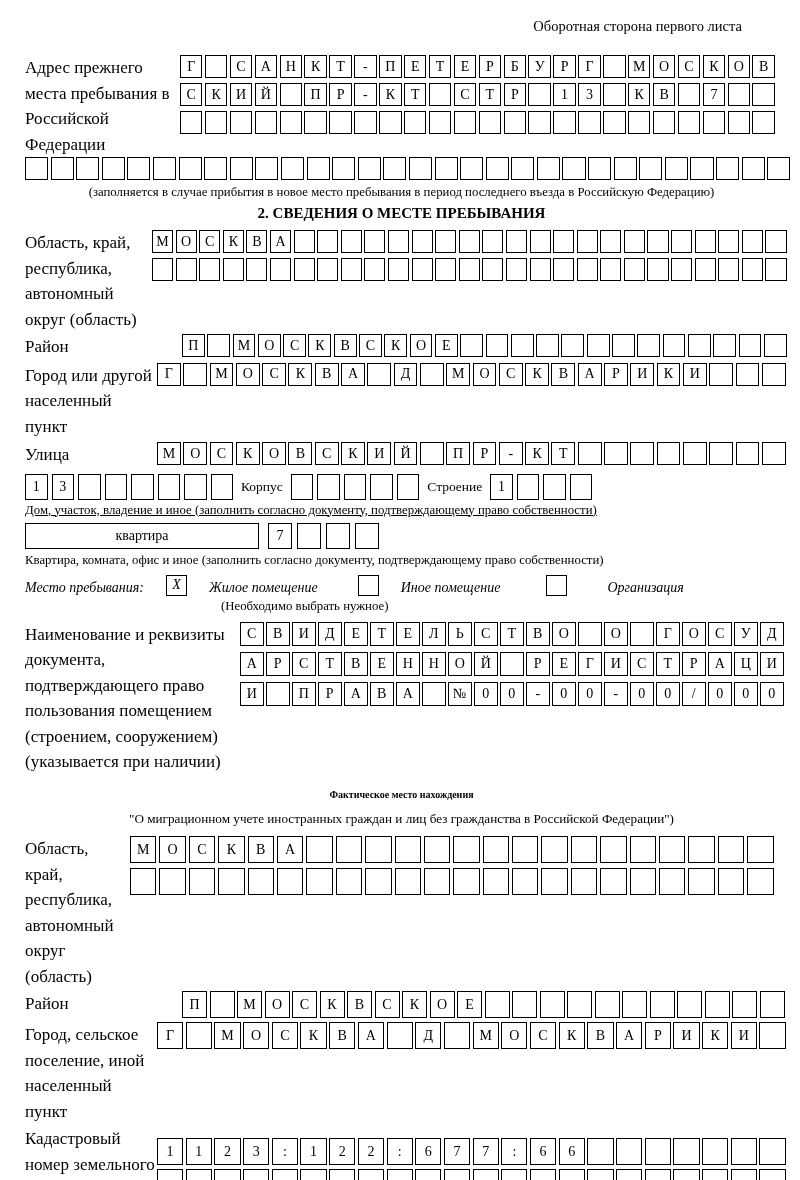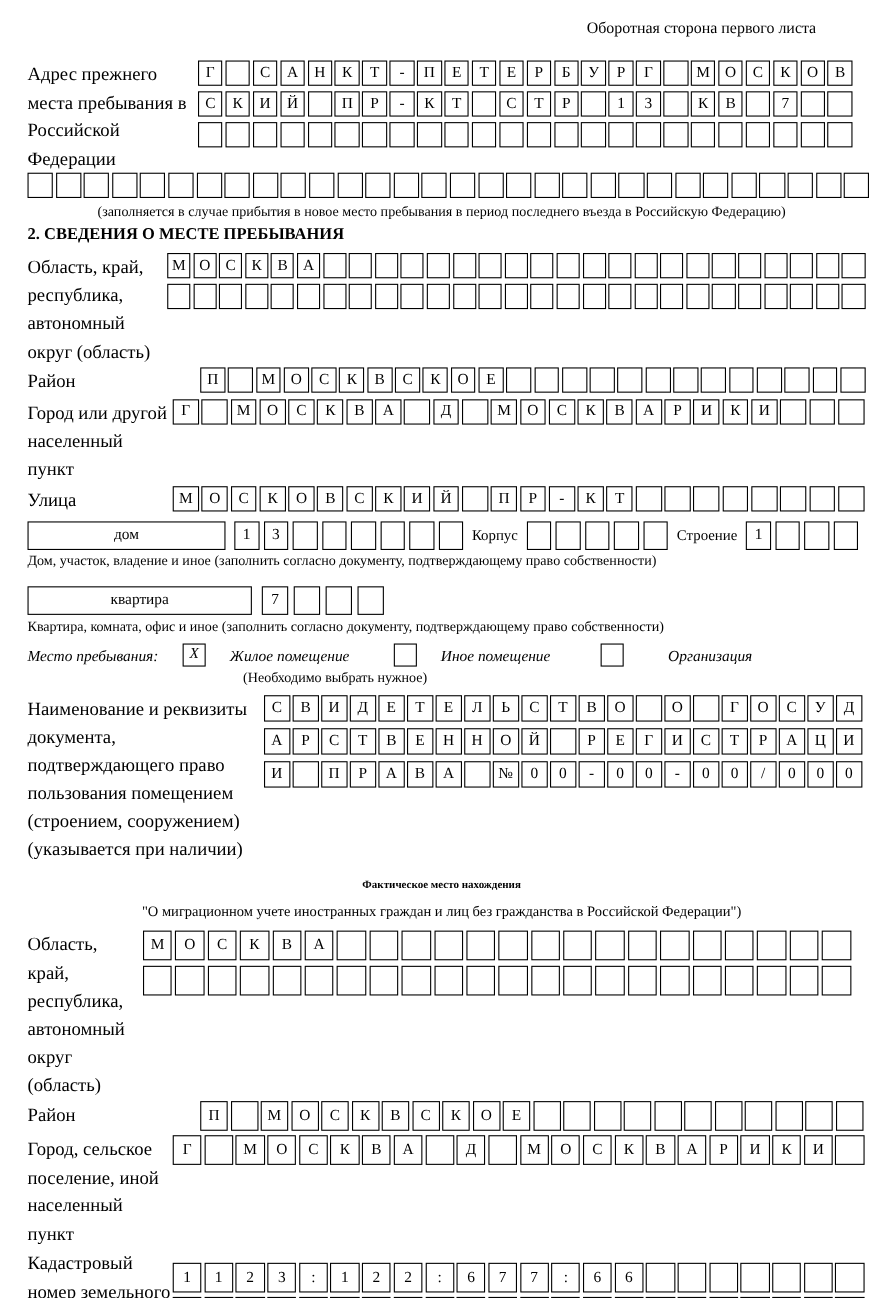--- a/index.html
+++ b/index.html
@@ -21,21 +21,21 @@
   .rows { display:flex; flex-direction:column; }
   .cells { display:flex; gap:var(--g,2.5px); margin-bottom:5px; }
   .cell {
     width:var(--cw,22px); height:var(--ch,23px);
     border:1.6px solid #000;
     display:flex; align-items:center; justify-content:center;
     font-size:14px; flex:0 0 auto; background:#fff;
   }
   .caption { font-size:12.8px; }
   .center { text-align:center; }
-  .sec-title { text-align:left; font-weight:bold; font-size:15px; margin:4px 0 8px 0; }
+  .sec-title { text-align:center; font-weight:bold; font-size:15px; margin:4px 0 8px 0; }
 
   .inline-row { display:flex; align-items:center; }
   .bigbox {
     border:1.6px solid #000; height:26px;
     display:flex; align-items:center; justify-content:center;
     font-size:14px; flex:0 0 auto; background:#fff;
   }
   .small-label { font-size:13.5px; }
 
   .chk {
@@ -325,21 +325,20 @@
       <span class="cell"></span>
       <span class="cell"></span>
       <span class="cell"></span>
       <span class="cell"></span>
       <span class="cell"></span>
       <span class="cell"></span>
     </div>
 </div>
 
 <div class="inline-row" style="gap:8px; margin-bottom:3px;">
-  <div class="bigbox" style="width:180px;">дом</div>
   <div class="cells" style="--cw:22.5px; --ch:26px; --g:4px; margin-bottom:0;">
       <span class="cell">1</span>
       <span class="cell">3</span>
       <span class="cell"></span>
       <span class="cell"></span>
       <span class="cell"></span>
       <span class="cell"></span>
       <span class="cell"></span>
       <span class="cell"></span>
     </div>
@@ -352,24 +351,24 @@
       <span class="cell"></span>
     </div>
   <div class="small-label">Строение</div>
   <div class="cells" style="--cw:22.5px; --ch:26px; --g:4px; margin-bottom:0;">
       <span class="cell">1</span>
       <span class="cell"></span>
       <span class="cell"></span>
       <span class="cell"></span>
     </div>
 </div>
-<div class="caption" style="margin-bottom:15px;">Дом, участок, владение и иное (заполнить согласно документу, подтверждающему право собственности)</div>
+<div class="caption" style="margin-bottom:5px;text-decoration:underline;">Дом, участок, владение и иное (заполнить согласно документу, подтверждающему право собственности)</div>
 
 <div class="inline-row" style="gap:9px; margin-bottom:4px;">
-  <div class="bigbox" style="width:204px;">квартира</div>
+  <div class="bigbox" style="width:234px;">квартира</div>
   <div class="cells" style="--cw:24px; --ch:26px; --g:5px; margin-bottom:0;">
       <span class="cell">7</span>
       <span class="cell"></span>
       <span class="cell"></span>
       <span class="cell"></span>
     </div>
 </div>
 <div class="caption" style="margin-bottom:7px;">Квартира, комната, офис и иное (заполнить согласно документу, подтверждающему право собственности)</div>
 
 <div class="stay-row">

